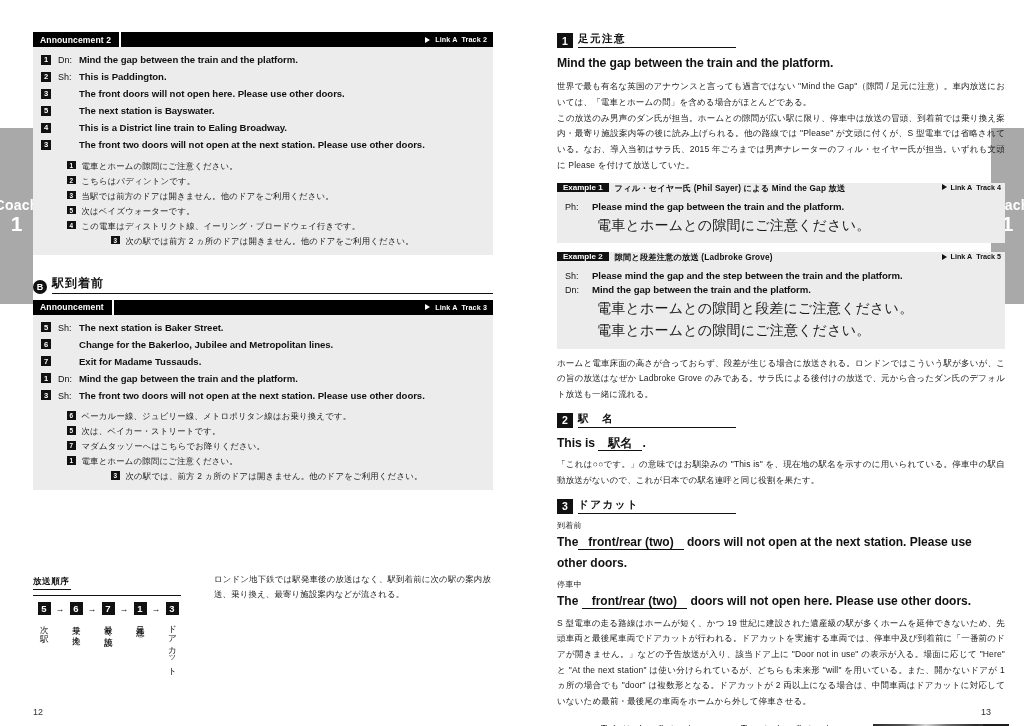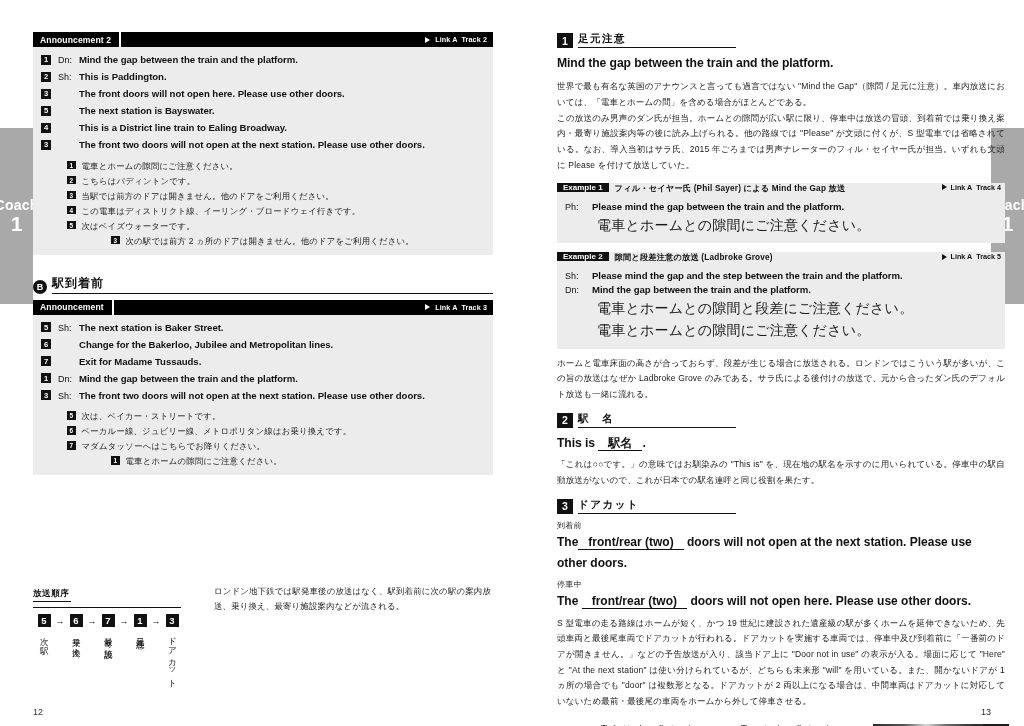--- a/index.html
+++ b/index.html
@@ -273,26 +273,26 @@
           </div>
           <div class="line-jp">
             <span class="numbox-sm">2</span>
             <span class="jp-txt">こちらはパディントンです。</span>
           </div>
           <div class="line-jp">
             <span class="numbox-sm">3</span>
             <span class="jp-txt">当駅では前方のドアは開きません。他のドアをご利用ください。</span>
           </div>
           <div class="line-jp">
+            <span class="numbox-sm">5</span>
+            <span class="jp-txt">次はベイズウォーターです。</span>
+          </div>
+          <div class="line-jp">
             <span class="numbox-sm">4</span>
             <span class="jp-txt">この電車はディストリクト線、イーリング・ブロードウェイ行きです。</span>
-          </div>
-          <div class="line-jp">
-            <span class="numbox-sm">5</span>
-            <span class="jp-txt">次はベイズウォーターです。</span>
           </div>
           <div class="line-jp">
             <span class="numbox-sm">3</span>
             <span class="jp-txt">次の駅では前方 2 ヵ所のドアは開きません。他のドアをご利用ください。</span>
           </div>
         </div>
       </div>
     </div>
 
     <div class="sec-head">
@@ -332,41 +332,45 @@
           <span class="en-txt">Mind the gap between the train and the platform.</span>
         </div>
         <div class="line-en">
           <span class="numbox">3</span>
           <span class="spk">Sh:</span>
           <span class="en-txt">The front two doors will not open at the next station. Please use other doors.</span>
         </div>
 
         <div class="jp-list">
           <div class="line-jp">
+            <span class="numbox-sm">6</span>
+            <span class="jp-txt">ベーカルー線、ジュビリー線、メトロポリタン線はお乗り換えです。</span>
+          </div>
+          <div class="line-jp">
             <span class="numbox-sm">5</span>
             <span class="jp-txt">次は、ベイカー・ストリートです。</span>
           </div>
           <div class="line-jp">
-            <span class="numbox-sm">6</span>
-            <span class="jp-txt">ベーカルー線、ジュビリー線、メトロポリタン線はお乗り換えです。</span>
-          </div>
-          <div class="line-jp">
             <span class="numbox-sm">7</span>
             <span class="jp-txt">マダムタッソーへはこちらでお降りください。</span>
           </div>
           <div class="line-jp">
             <span class="numbox-sm">1</span>
             <span class="jp-txt">電車とホームの隙間にご注意ください。</span>
           </div>
+          <div class="line-jp">
+            <span class="numbox-sm">3</span>
+            <span class="jp-txt">次の駅では、前方 2 ヵ所のドアは開きません。他のドアをご利用ください。</span>
+          </div>
         </div>
       </div>
     </div>
   </div>
 
-  <div class="order-wrap" style="position:absolute;left:0;top:556px;width:500px;">
+  <div class="order-wrap" style="position:absolute;left:0;top:544px;width:500px;">
     <div class="order-fig">
       <div class="order-title">放送順序</div>
       <div class="order-rule"></div>
       <div class="order-row">
         <div class="order-item">
           <div class="order-box">5</div>
           <div class="order-label">次　駅</div>
         </div>
         <div class="order-arrow">→</div>
         <div class="order-item">

